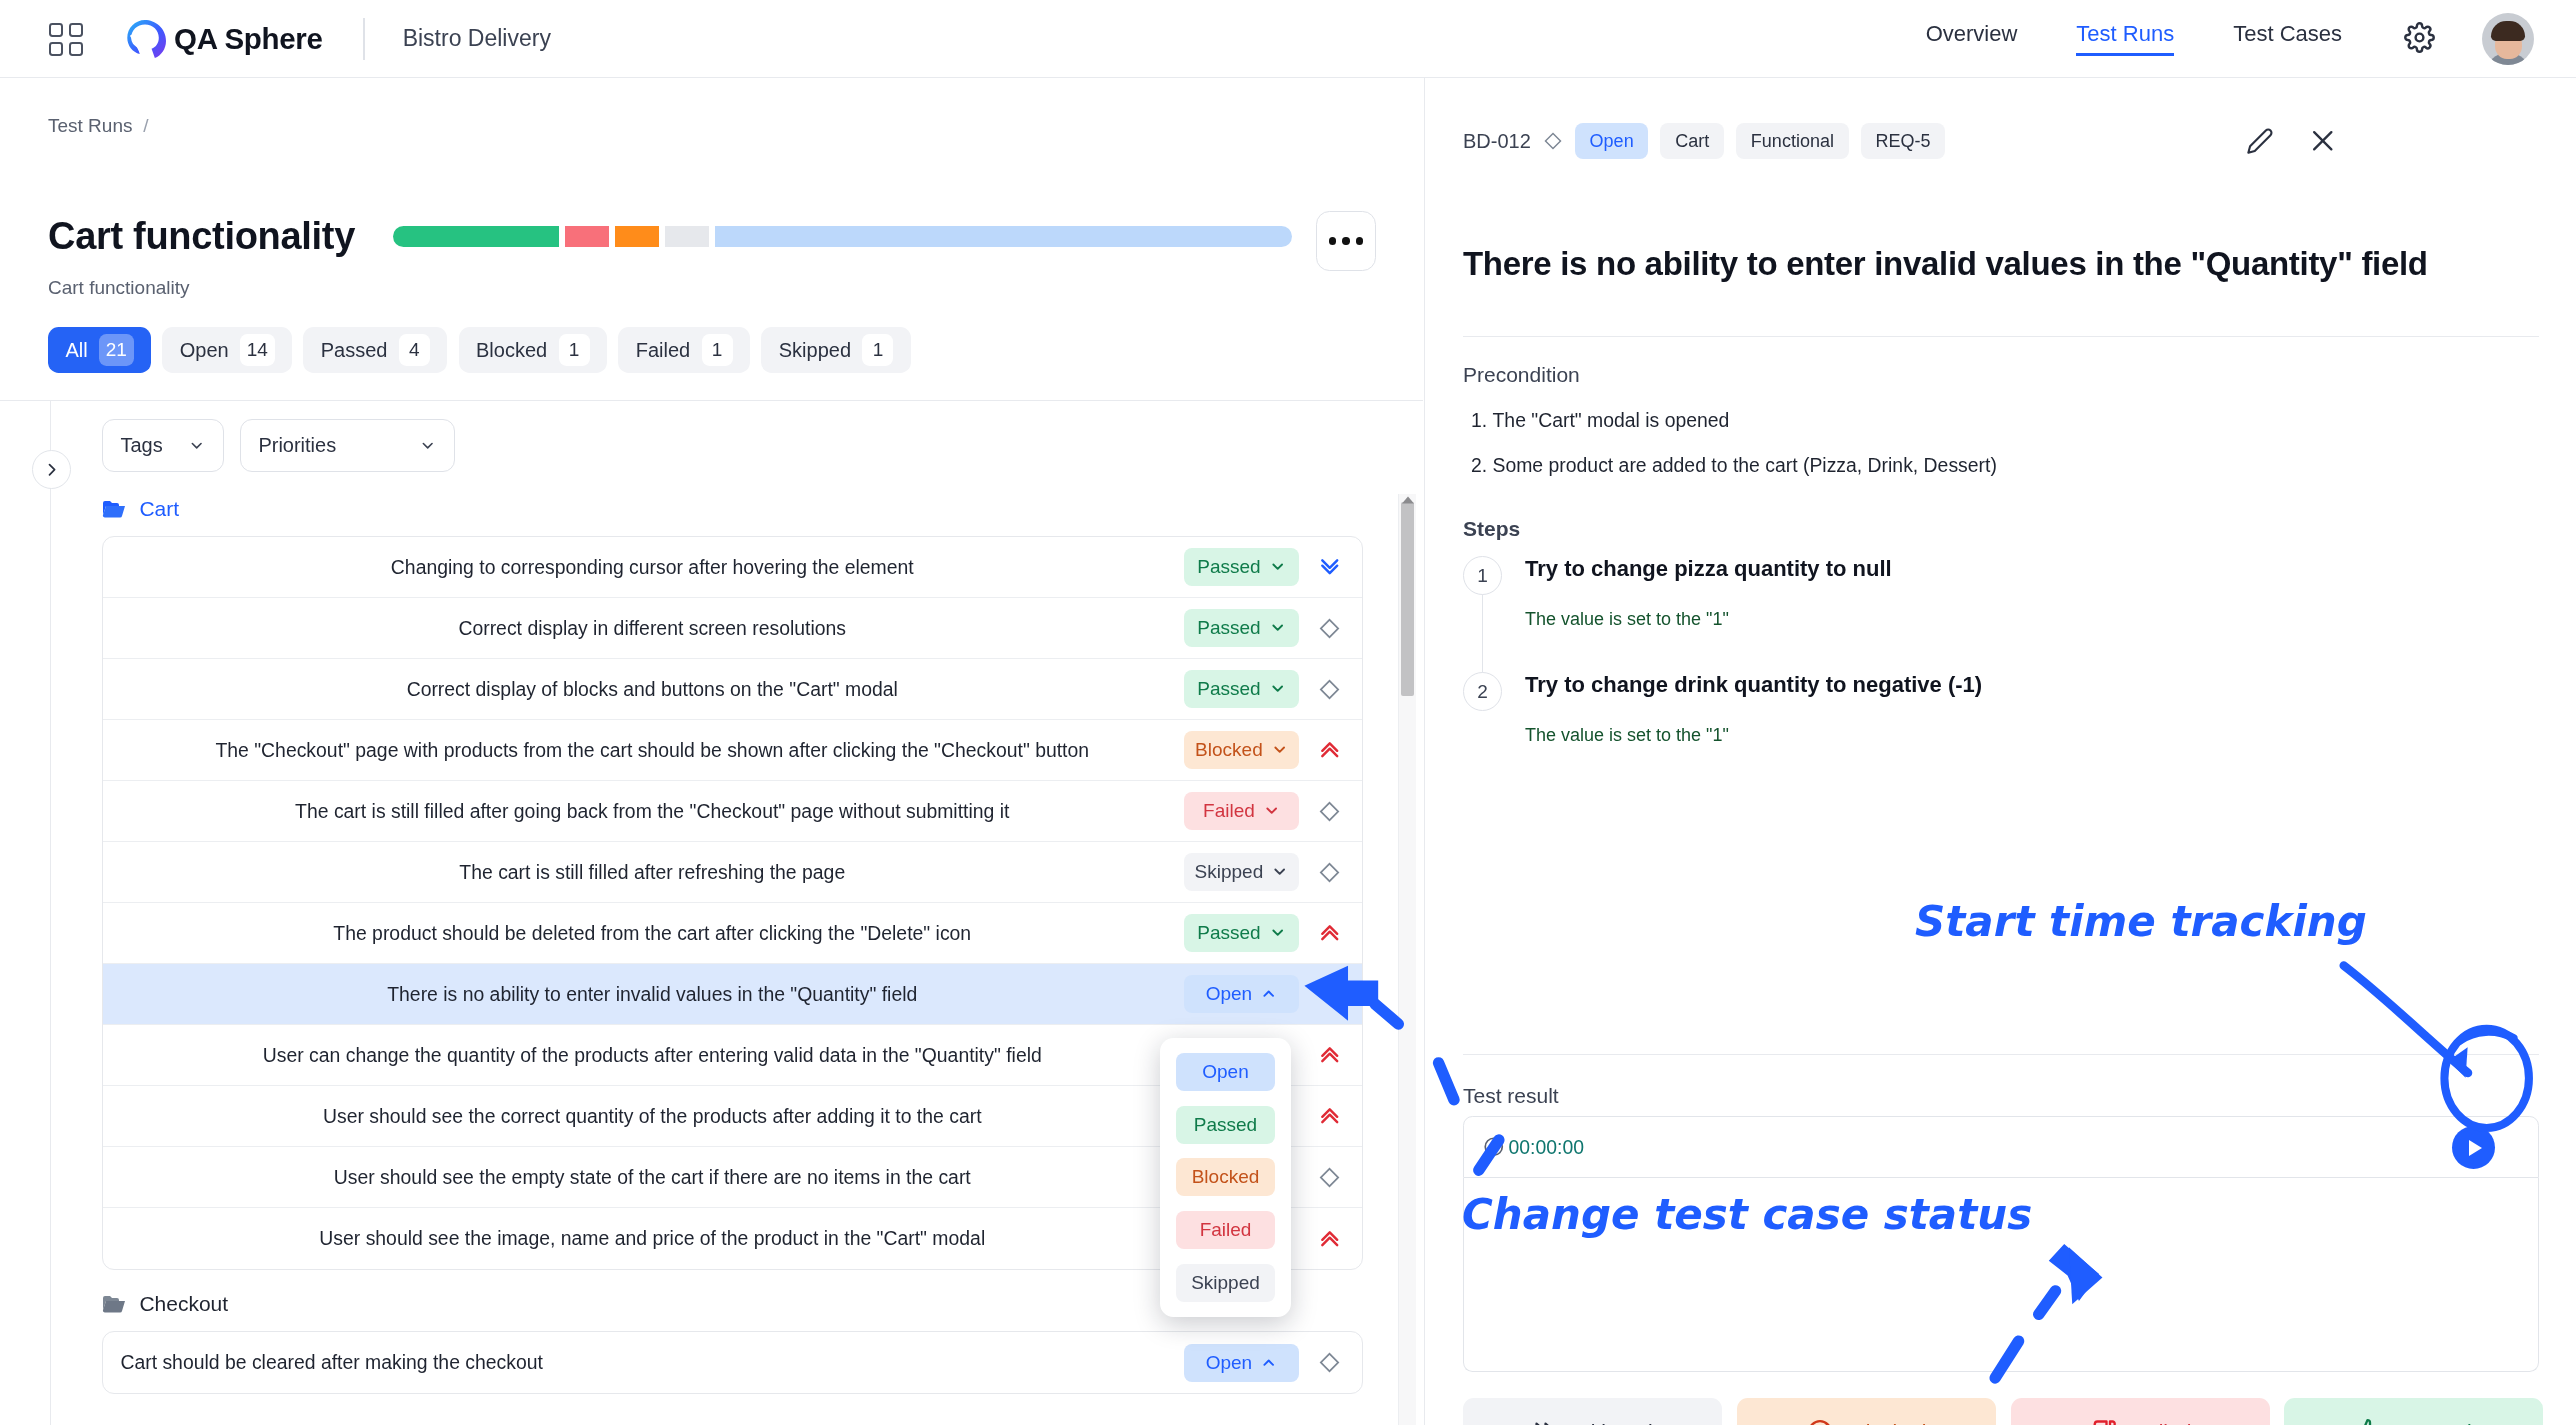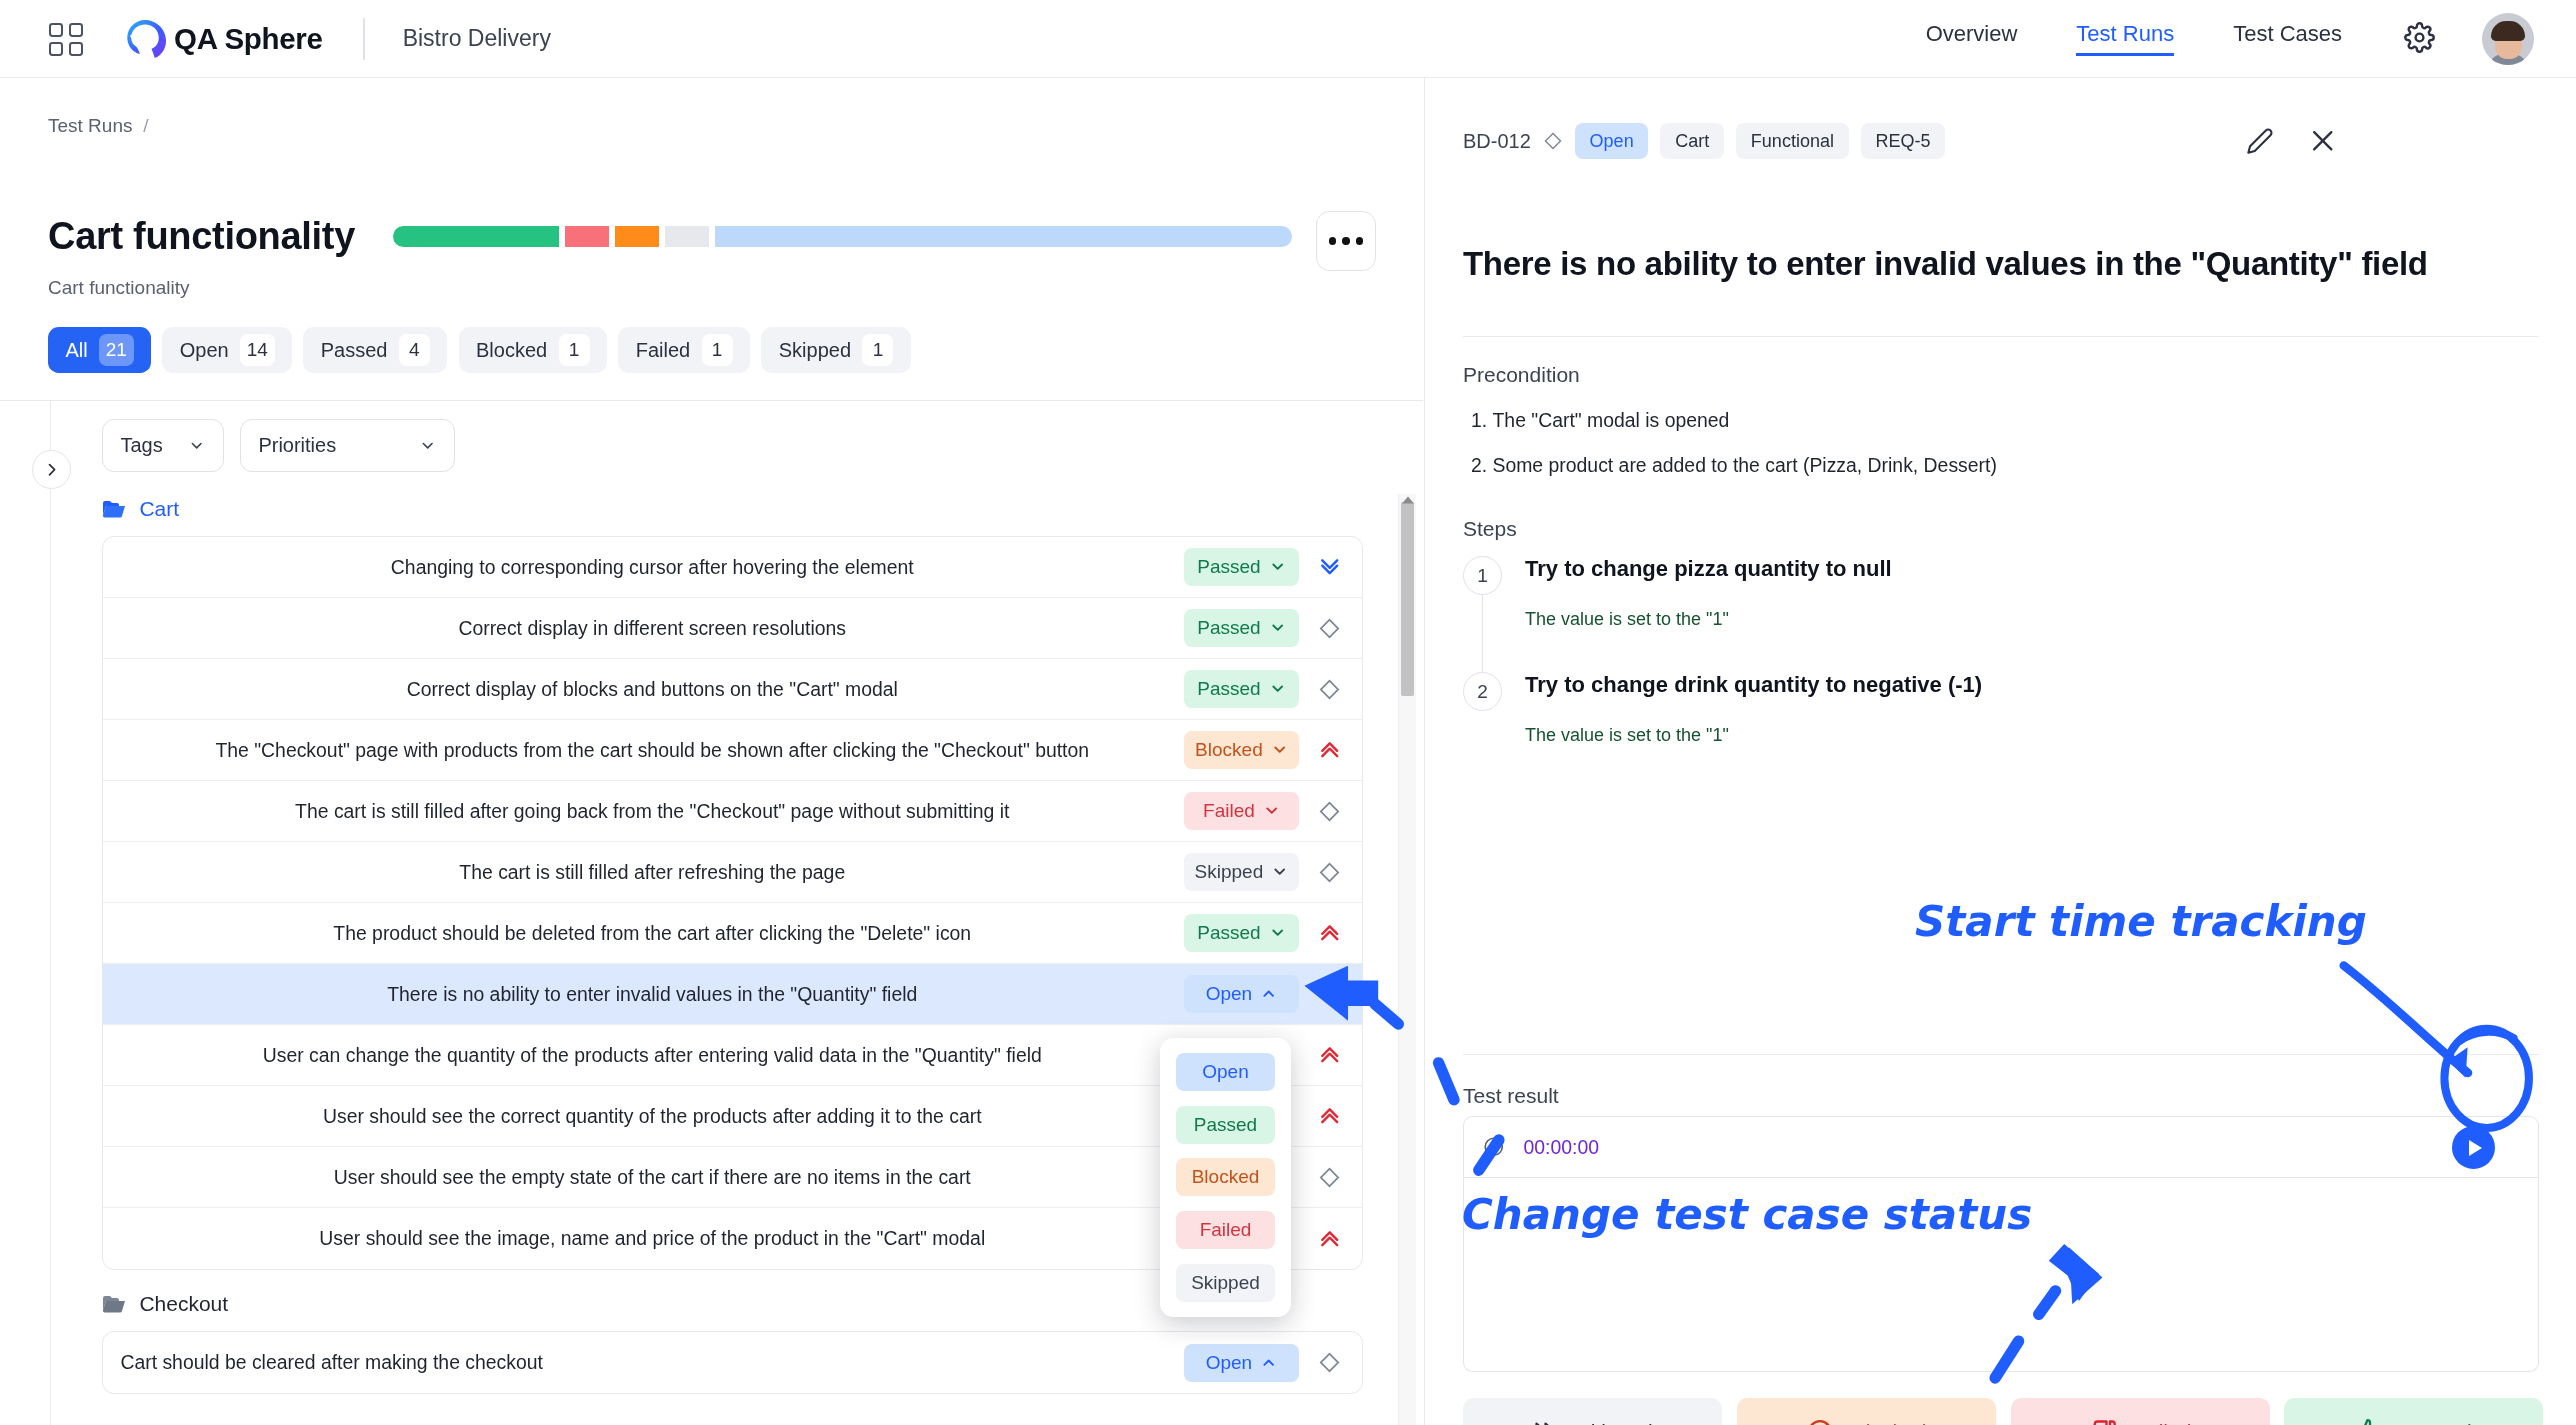--- a/index.html
+++ b/index.html
@@ -166,21 +166,21 @@
   }
   .step .stitle { font-size:22px; font-weight:600; color:#10141f; }
   .step .sdesc { font-size:18px; color:#14532d; margin-top:27px; }
   .step-line { position:absolute; left:57px; width:1.3px; background:#e2e5ea; }
 
   .result-label { position:absolute; left:38px; top:1006px; font-size:21px; color:#3b4252; }
   .timer-box {
     position:absolute; left:38px; top:1038px; width:1076px; height:62px;
     border:1.3px solid #e2e5ea; border-radius:9.4px 9.4px 0 0; display:flex; align-items:center; padding:0 19px; background:#fff;
   }
-  .timer-box .tval { font-size:19.4px; color:#6d28d9; margin-left:19px; font-family:"Liberation Sans", sans-serif; }
+  .timer-box .tval { font-size:19.4px; color:#0f766e; margin-left:4px; font-family:"Liberation Sans", sans-serif; }
   .comment-box {
     position:absolute; left:38px; top:1100px; width:1076px; height:194px;
     border:1.3px solid #e2e5ea; border-top:none; border-radius:0 0 9.4px 9.4px; background:#fff;
   }
   .play-btn {
     position:absolute; left:1027px; top:1048px; width:43px; height:43px; border-radius:50%;
     background:#1f5dff; display:flex; align-items:center; justify-content:center; cursor:pointer;
   }
   .play-btn .tri { width:0; height:0; border-left:13.4px solid #fff; border-top:8px solid transparent; border-bottom:8px solid transparent; margin-left:4px; }
 
@@ -552,21 +552,21 @@
   <div class="rp-title">There is no ability to enter invalid values in the "Quantity" field</div>
 
   <div class="rp-hr" style="top:258px;"></div>
 
   <div class="sec-label" style="top:285px;">Precondition</div>
   <ol class="olist" style="top:330px;">
     <li>The "Cart" modal is opened</li>
     <li>Some product are added to the cart (Pizza, Drink, Dessert)</li>
   </ol>
 
-  <div class="sec-label" style="top:439px;">Steps</div>
+  <div class="sec-label" style="top:439px;font-weight:bold;">Steps</div>
 
   <div class="step-line" style="top:506px; height:94px;"></div>
 
   <div class="step" style="top:478px;">
     <div class="num">1</div>
     <div>
       <div class="stitle">Try to change pizza quantity to null</div>
       <div class="sdesc">The value is set to the "1"</div>
     </div>
   </div>

